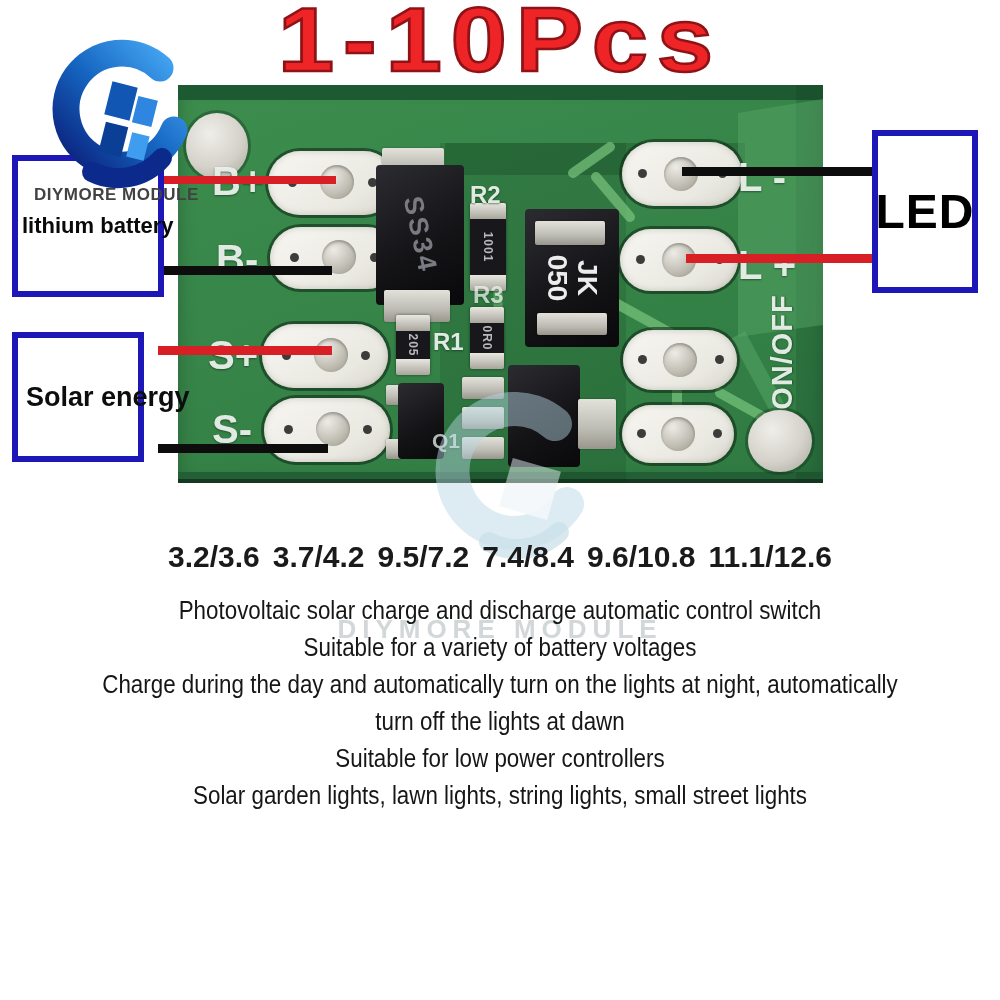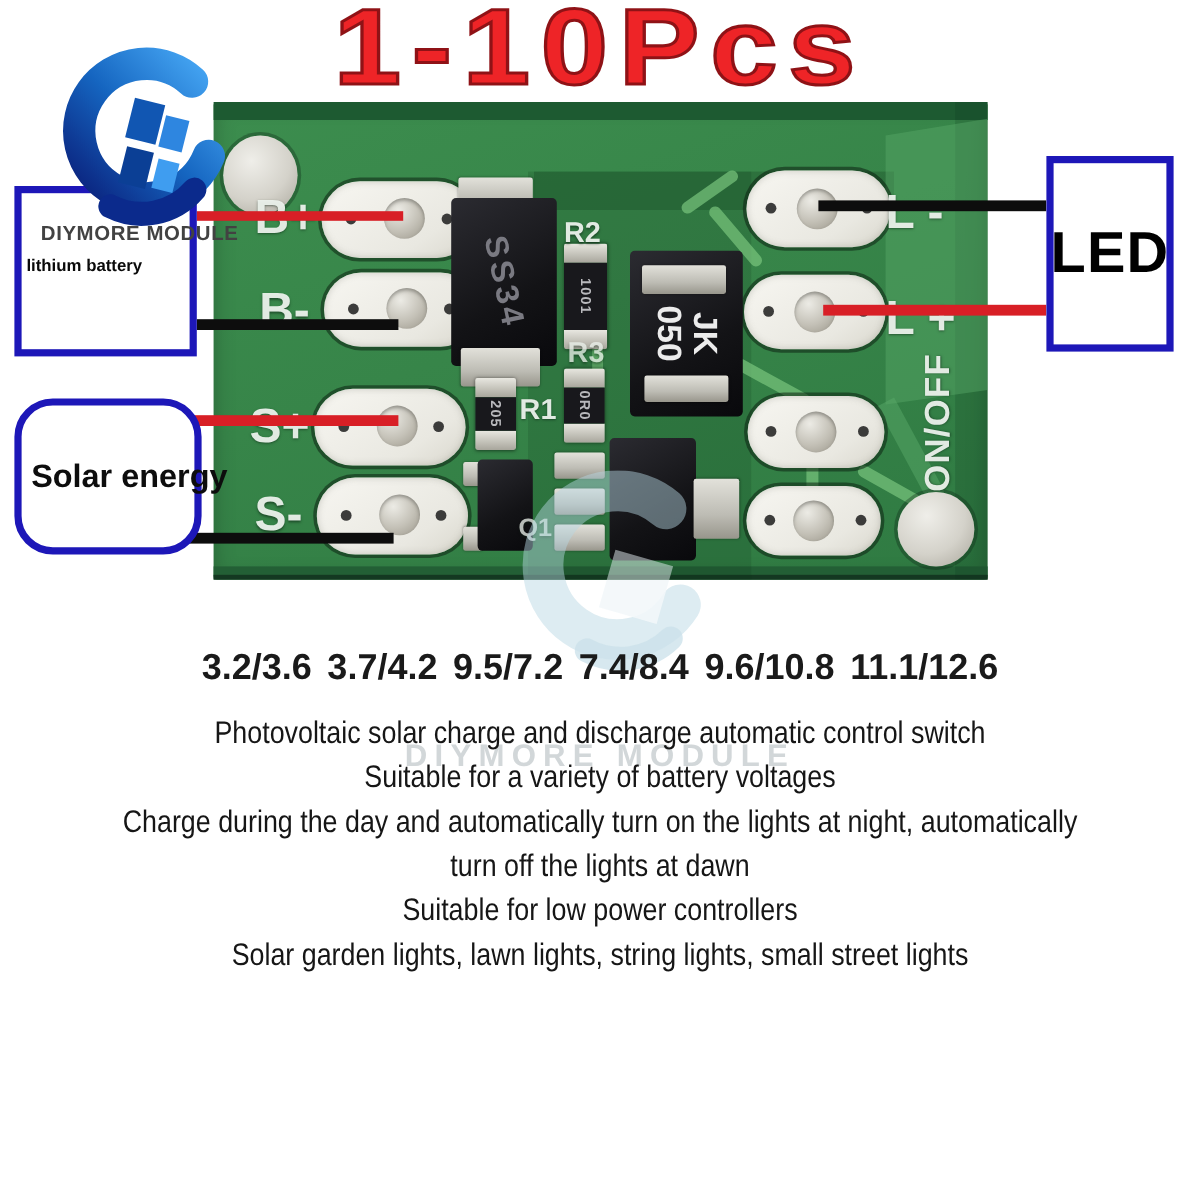--- a/index.html
+++ b/index.html
@@ -55,22 +55,22 @@
                  color:#b9b9bd;font-size:12px;font-weight:700;letter-spacing:1px;}
 
   
   .ann-line{position:absolute;z-index:5;}
   .ann-red{background:#d81f26;}
   .ann-black{background:#0d0d0d;}
   .callout{position:absolute;background:#ffffff;border:6px solid #1d17b8;z-index:6;box-sizing:border-box;}
   .box-battery{left:12px;top:155px;width:152px;height:142px;}
   .box-battery .brand{margin:24px 0 0 16px;font-size:17px;font-weight:700;color:#424242;
                       letter-spacing:.5px;white-space:nowrap;}
-  .box-battery .lbl{margin:8px 0 0 4px;font-size:14px;font-weight:700;color:#0a0a0a;white-space:nowrap;}
-  .box-solar{left:12px;top:332px;width:156px;height:130px;display:flex;align-items:center;border-radius:32px;}
+  .box-battery .lbl{margin:8px 0 0 4px;font-size:22px;font-weight:700;color:#0a0a0a;white-space:nowrap;}
+  .box-solar{left:12px;top:332px;width:132px;height:130px;display:flex;align-items:center;}
   .box-solar .lbl{font-size:27px;font-weight:700;color:#0d0d0d;margin-left:8px;white-space:nowrap;}
   .box-led{left:872px;top:130px;width:106px;height:163px;display:flex;align-items:center;justify-content:center;}
   .box-led .lbl{font-size:48px;font-weight:700;color:#000000;letter-spacing:1px;}
 
   
   .wm-logo{position:absolute;left:425px;top:392px;width:196px;height:196px;z-index:4;opacity:.55;pointer-events:none;}
   .wm-text{position:absolute;left:0;right:0;top:614px;text-align:center;z-index:2;
            font-size:26px;font-weight:700;letter-spacing:6px;color:rgba(165,175,180,.5);}
 
   

